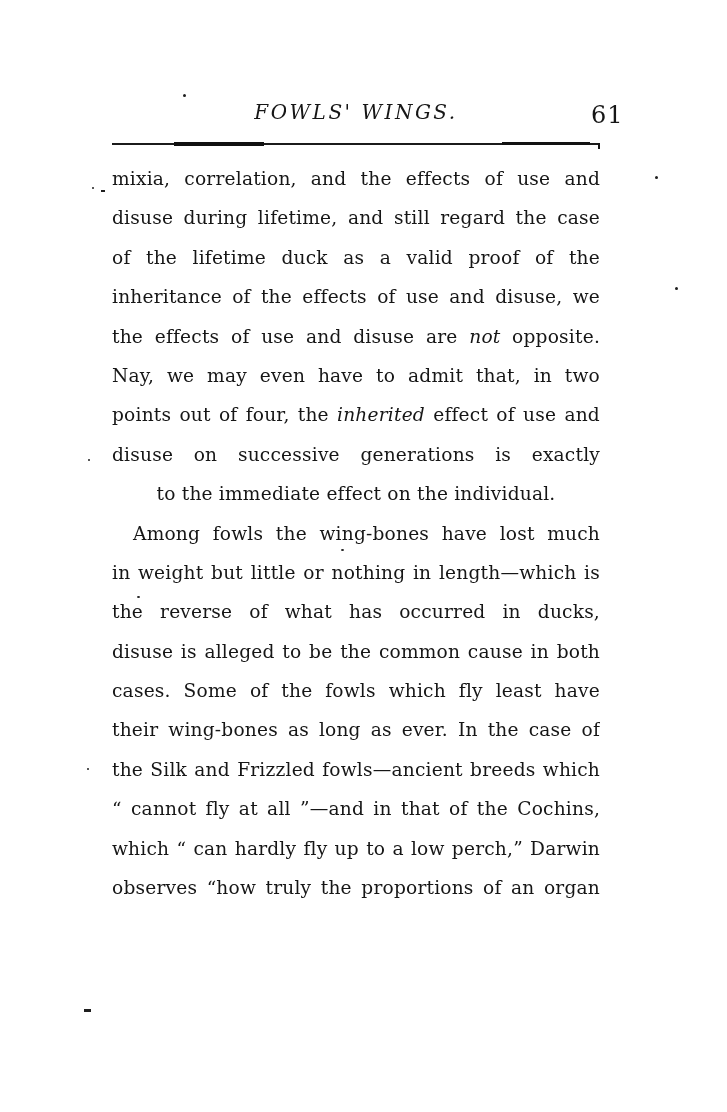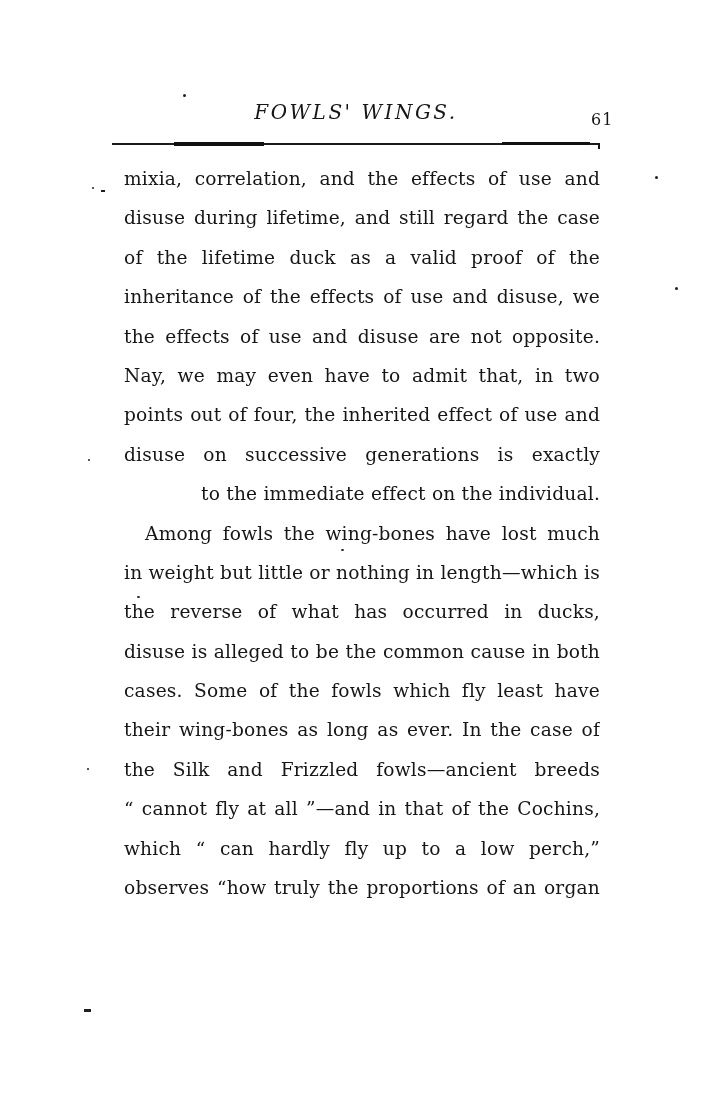--- a/index.html
+++ b/index.html
@@ -23,22 +23,22 @@
     width: 488px;
     text-align: center;
     font-style: italic;
     font-size: 20px;
     letter-spacing: 2.5px;
     white-space: nowrap;
   }
   .page-number {
     position: absolute;
     left: 591px;
-    top: 110px;
-    font-size: 16px;
+    top: 101px;
+    font-size: 24px;
     letter-spacing: 1px;
   }
   .header-rule {
     position: absolute;
     left: 112px;
     top: 143px;
     width: 487px;
     height: 1.6px;
     background: #1b1b1b;
   }
@@ -74,30 +74,30 @@
     font-size: 18.6px;
     line-height: 39.4px;
     letter-spacing: 0.2px;
   }
   .line {
     text-align: justify;
     text-align-last: justify;
     height: 39.4px;
     overflow: hidden;
     white-space: normal;
-    margin-left: 12px;
   }
   .line.nojust {
-    text-align: right;
+    text-align: center;
     text-align-last: auto;
   }
   .line.indent {
     padding-left: 21px;
   }
   .it {
+    font-style: italic;
   }
   .speck {
     position: absolute;
     background: #1f1f1f;
     border-radius: 50%;
   }
   .speck.dash {
     border-radius: 0;
   }
 </style>

